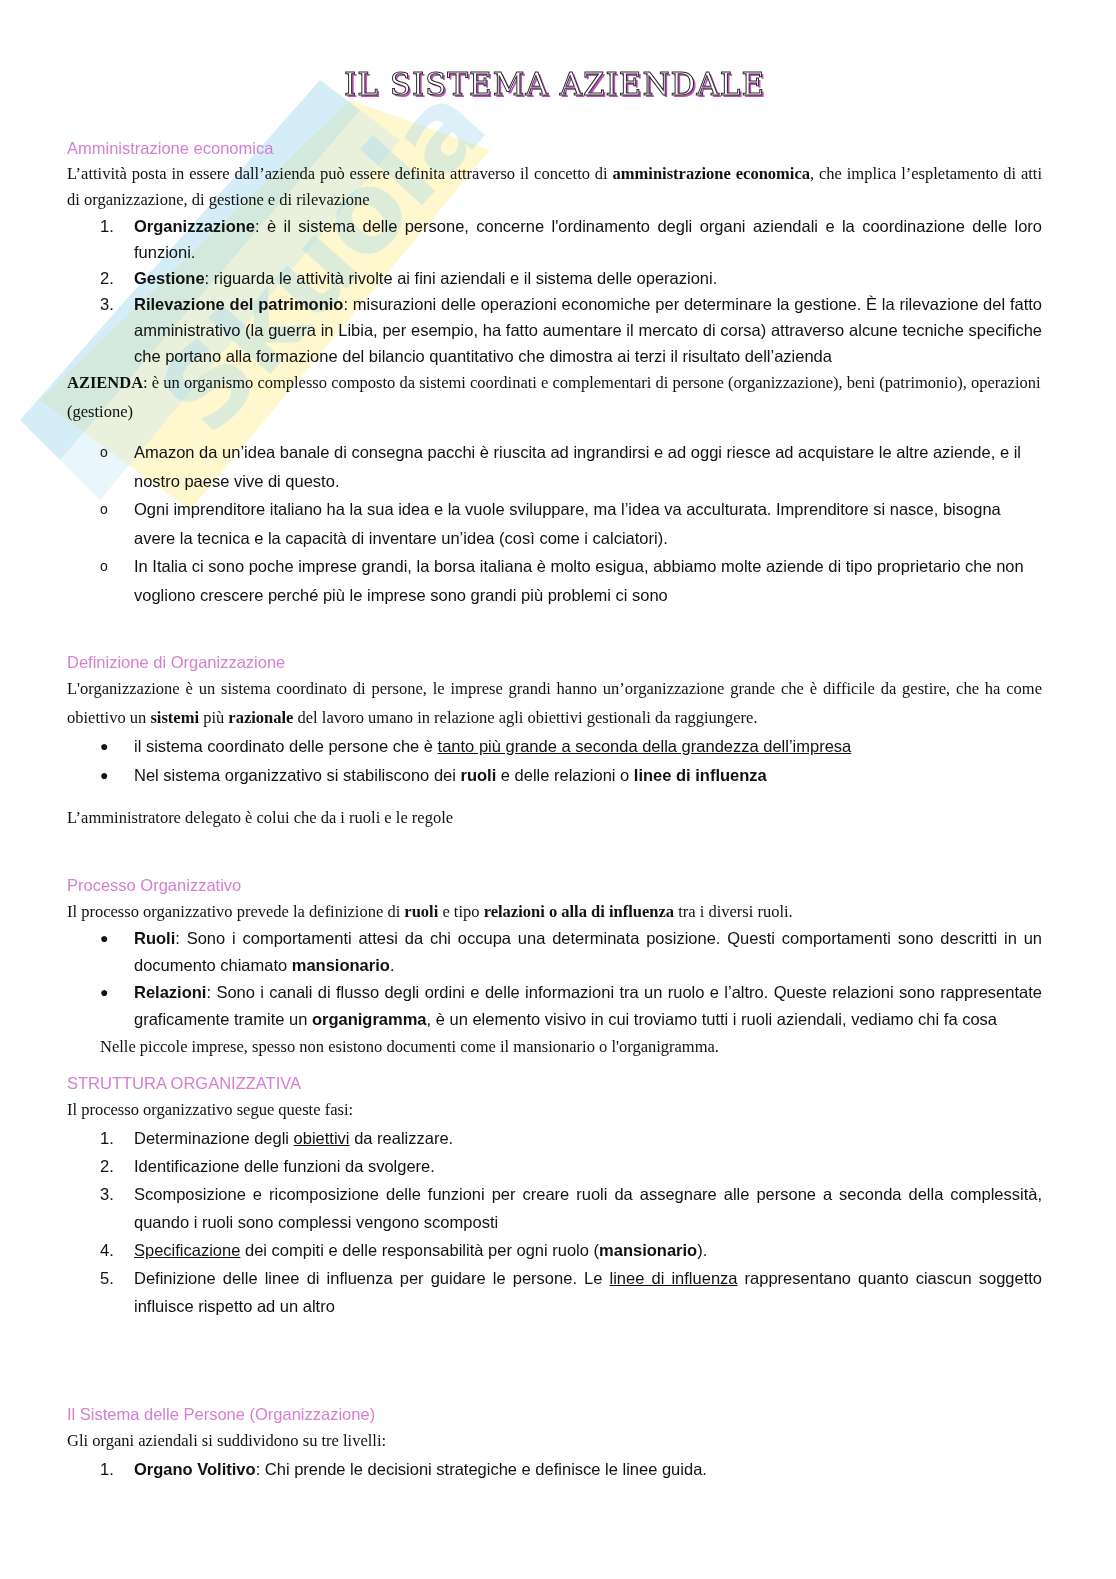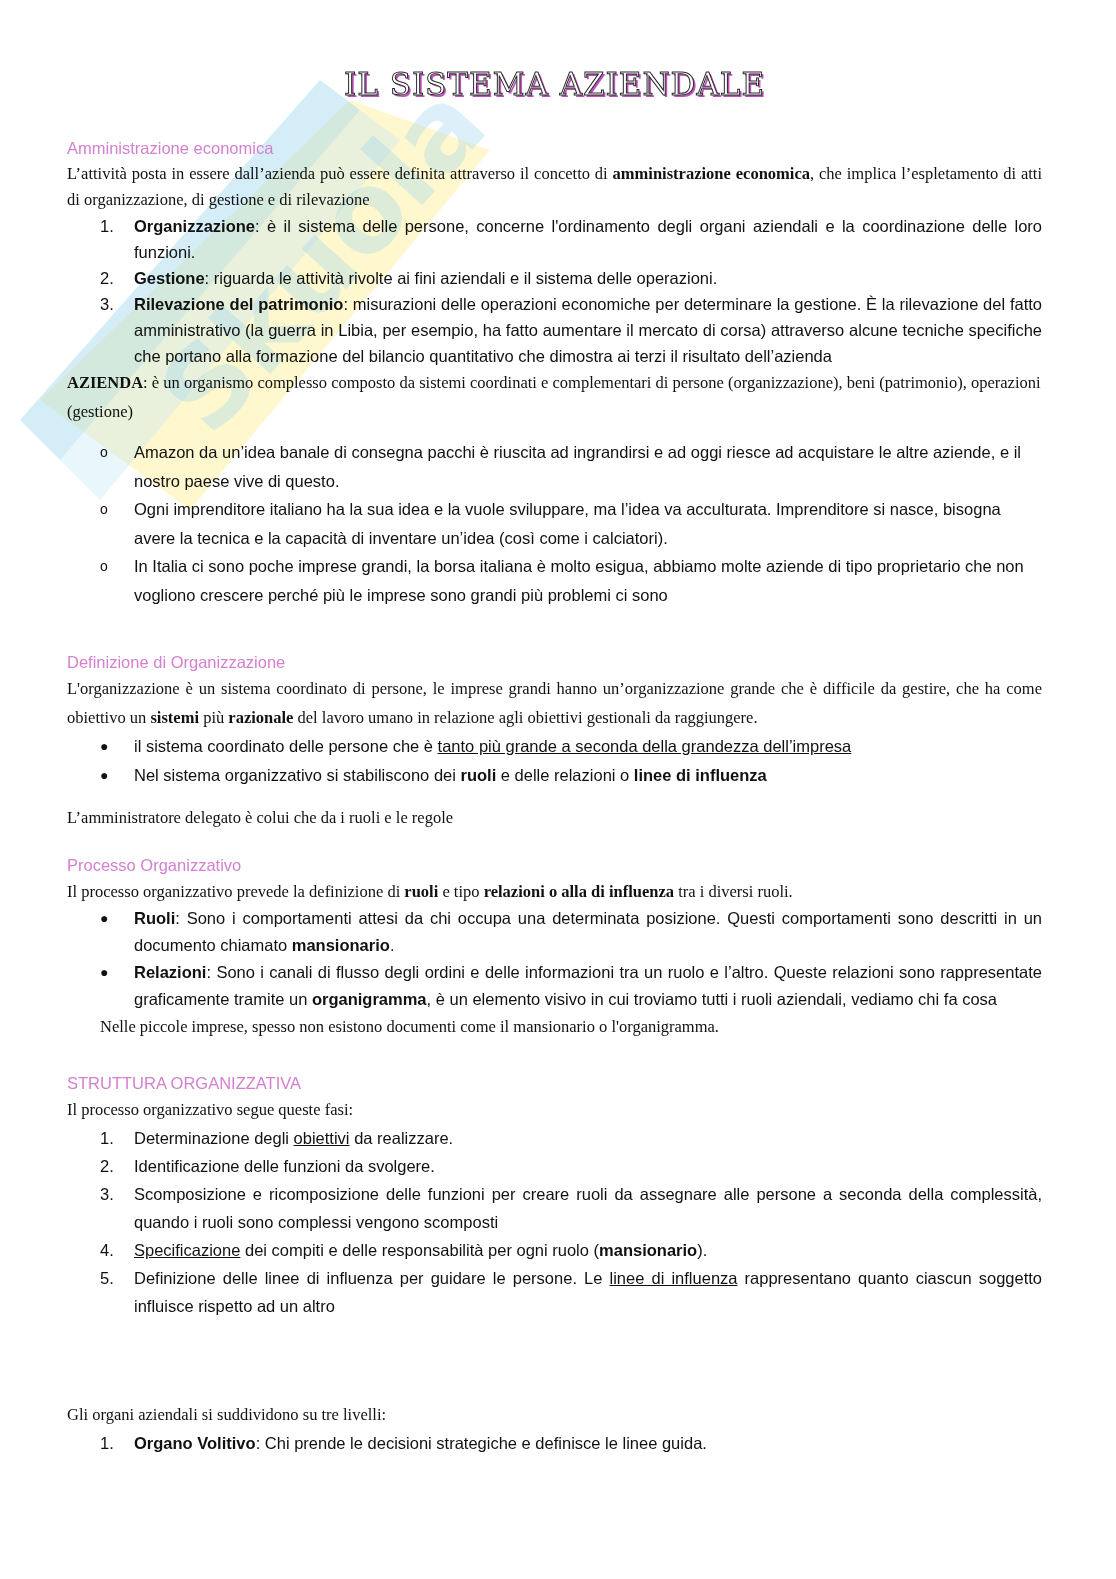--- a/index.html
+++ b/index.html
@@ -73,21 +73,21 @@
     <div class="lh28">
       <p><span>L'organizzazione è un sistema coordinato di persone, le imprese grandi hanno un’organizzazione grande che è difficile da gestire, che ha come obiettivo un </span><b>sistemi</b><span> più </span><b>razionale</b><span> del lavoro umano in relazione agli obiettivi gestionali da raggiungere.</span></p>
       <ul>
         <li><span class="bul">●</span><span>il sistema coordinato delle persone che è </span><u>tanto più grande a seconda della grandezza dell’impresa</u></li>
         <li><span class="bul">●</span><span>Nel sistema organizzativo si stabiliscono dei </span><b>ruoli</b><span> e delle relazioni o </span><b>linee di influenza</b></li>
       </ul>
       <p style="margin-top:15px;">L’amministratore delegato è colui che da i ruoli e le regole</p>
     </div>
   </div>
 
-  <div class="section" style="top:852px;">
+  <div class="section" style="top:872px;">
     <h2 class="h">Processo Organizzativo</h2>
     <div style="line-height:27px;">
       <p style="line-height:27px;"><span>Il processo organizzativo prevede la definizione di </span><b>ruoli</b><span> e tipo </span><b>relazioni o alla di influenza</b><span> tra i diversi ruoli.</span></p>
       <ul>
         <li style="line-height:27px;"><span class="bul">●</span><b>Ruoli</b><span>: Sono i comportamenti attesi da chi occupa una determinata posizione. Questi comportamenti sono descritti in un documento chiamato </span><b>mansionario</b><span>.</span></li>
         <li style="line-height:27px;"><span class="bul">●</span><b>Relazioni</b><span>: Sono i canali di flusso degli ordini e delle informazioni tra un ruolo e l’altro. Queste relazioni sono rappresentate graficamente tramite un </span><b>organigramma</b><span>, è un elemento visivo in cui troviamo tutti i ruoli aziendali, vediamo chi fa cosa</span></li>
       </ul>
       <p class="indent-p" style="line-height:27px;">Nelle piccole imprese, spesso non esistono documenti come il mansionario o l'organigramma.</p>
     </div>
   </div>
@@ -100,19 +100,20 @@
         <li style="line-height:28px;"><span class="num">1.</span><span>Determinazione degli </span><u>obiettivi</u><span> da realizzare.</span></li>
         <li style="line-height:28px;"><span class="num">2.</span><span>Identificazione delle funzioni da svolgere.</span></li>
         <li style="line-height:28px;"><span class="num">3.</span><span>Scomposizione e ricomposizione delle funzioni per creare ruoli da assegnare alle persone a seconda della complessità, quando i ruoli sono complessi vengono scomposti</span></li>
         <li style="line-height:28px;"><span class="num">4.</span><u>Specificazione</u><span> dei compiti e delle responsabilità per ogni ruolo (</span><b>mansionario</b><span>).</span></li>
         <li style="line-height:28px;"><span class="num">5.</span><span>Definizione delle linee di influenza per guidare le persone. Le </span><u>linee di influenza</u><span> rappresentano quanto ciascun soggetto influisce rispetto ad un altro</span></li>
       </ol>
     </div>
   </div>
 
   <div class="section" style="top:1401px;">
+    <h2 class="h">Il Sistema delle Persone (Organizzazione)</h2>
     <p style="line-height:28px;">Gli organi aziendali si suddividono su tre livelli:</p>
     <ol>
       <li style="line-height:28px;"><span class="num">1.</span><b>Organo Volitivo</b><span>: Chi prende le decisioni strategiche e definisce le linee guida.</span></li>
     </ol>
   </div>
 
 </div>
 
 </body></html>

